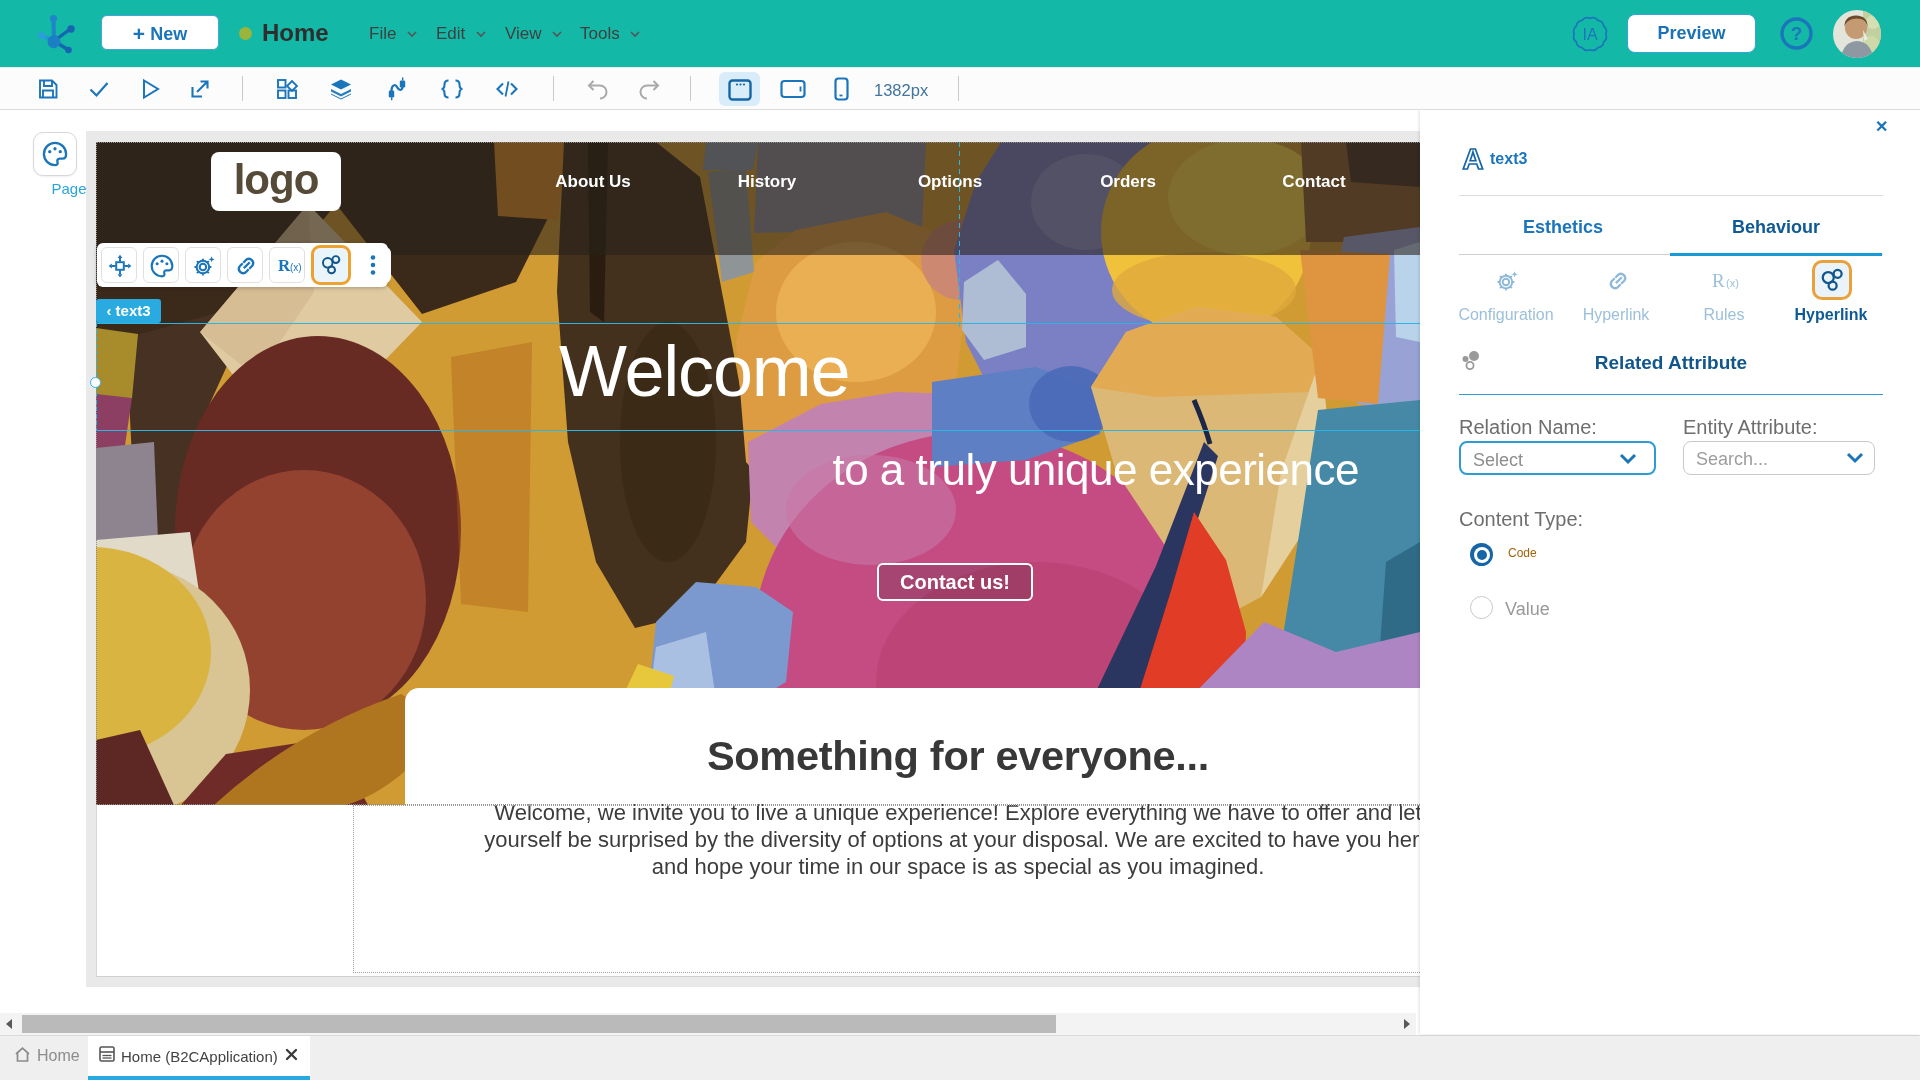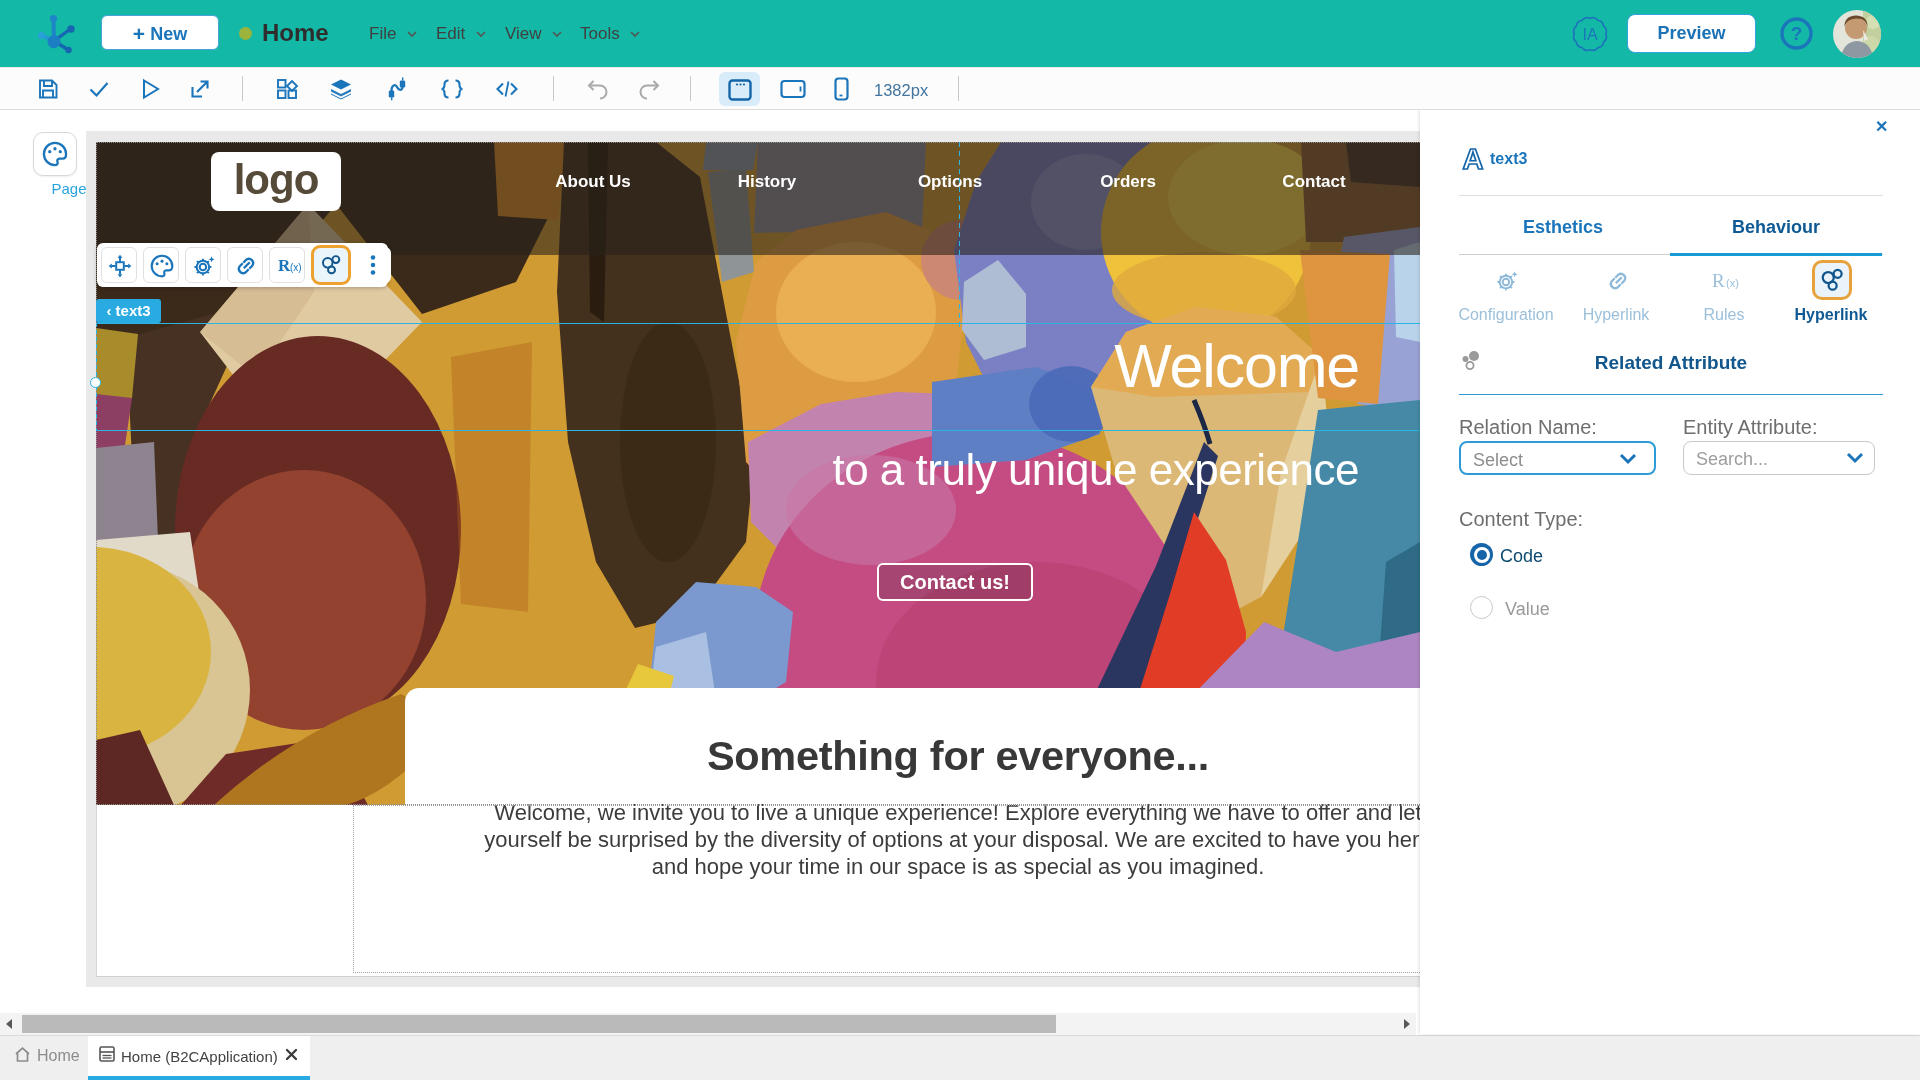--- a/index.html
+++ b/index.html
@@ -289,21 +289,21 @@
 
           <rect x="0" y="0" width="1324" height="113" fill="rgba(40,32,26,0.58)"></rect>
         </svg>
         <div class="abs" style="left:115px;top:10px;width:130px;height:59px;background:#fff;border-radius:8px;
              text-align:center;line-height:56px;font-size:42px;font-weight:bold;color:#564a39;letter-spacing:-1px">logo</div>
         <div class="navitem" style="left:447px">About Us</div>
         <div class="navitem" style="left:621px">History</div>
         <div class="navitem" style="left:804px">Options</div>
         <div class="navitem" style="left:982px">Orders</div>
         <div class="navitem" style="left:1168px">Contact</div>
-        <div class="abs" style="left:463px;top:192px;width:800px;text-align:right;color:#fff;font-size:61px;letter-spacing:-1.2px;line-height:1.05">Welcome</div>
+        <div class="abs" style="left:463px;top:192px;width:800px;text-align:left;color:#fff;font-size:72px;letter-spacing:-1.2px;line-height:1.05">Welcome</div>
         <div class="abs" style="left:463px;top:303px;width:800px;text-align:right;color:#fff;font-size:44px;letter-spacing:-0.5px;line-height:1.15">to a truly unique experience</div>
         <div class="abs" style="left:781px;top:421px;width:156px;height:38px;border:2px solid #fff;border-radius:6px;
              background:rgba(40,40,40,.18);color:#fff;font-weight:bold;font-size:20px;text-align:center;line-height:34px">Contact us!</div>
         <div class="abs" style="left:309px;top:546px;width:1125px;height:289px;background:#fff;border-radius:14px 0 0 0"></div>
         <div class="abs" style="left:0;top:663px;width:1324px;height:172px;background:#fff"></div>
         <div class="abs" style="left:262px;top:590px;width:1200px;text-align:center;color:#383838;font-size:41.5px;font-weight:bold;letter-spacing:-0.3px">Something for everyone...</div>
         <div class="abs" style="left:262px;top:657px;width:1200px;text-align:center;color:#3c3c3c;font-size:22px;line-height:27px">Welcome, we invite you to live a unique experience! Explore everything we have to offer and let<br>yourself be surprised by the diversity of options at your disposal. We are excited to have you here<br>and hope your time in our space is as special as you imagined.</div>
       </div>
 
       <div class="abs" style="left:10px;top:11px;width:1324px;height:663px;border:1px dotted #8f8f8f;border-right:none;z-index:5"></div>
@@ -454,21 +454,21 @@
       <div class="pbox" style="left:263px;top:331px;width:192px;border:1.5px solid #c9c9c9">
         <span class="txt" style="color:#9d9d9d">Search...</span>
         <svg class="abs" style="left:162px;top:10px" width="18" height="12" viewBox="0 0 18 12">
           <path d="M2 2 L9 9 L16 2" fill="none" stroke="#1b75bb" stroke-width="3"></path>
         </svg>
       </div>
       <div class="plabel" style="left:39px;top:398px">Content Type:</div>
       <div class="radio" style="left:50px;top:433px;background:#1565a8"></div>
       <div class="abs" style="left:53.5px;top:436.5px;width:16px;height:16px;border-radius:50%;background:#fff"></div>
       <div class="abs" style="left:56.5px;top:439.5px;width:10px;height:10px;border-radius:50%;background:#1565a8"></div>
-      <div class="abs" style="left:80px;top:436px;font-size:18px;color:#0c4a6e">Code</div>
+      <div class="abs" style="left:88px;top:436px;font-size:12px;color:#a16207">Code</div>
       <div class="radio" style="left:50px;top:486px;border:1.5px solid #c9c9c9"></div>
       <div class="abs" style="left:85px;top:489px;font-size:18px;color:#999">Value</div>
     </div>
   </div>
   <div id="hscroll">
     <div id="hthumb"></div>
     <svg class="abs" style="left:4px;top:5px" width="10" height="12" viewBox="0 0 10 12">
       <path d="M8 1 L2 6 L8 11 Z" fill="#585858"></path>
     </svg>
     <svg class="abs" style="left:1402px;top:5px" width="10" height="12" viewBox="0 0 10 12">

